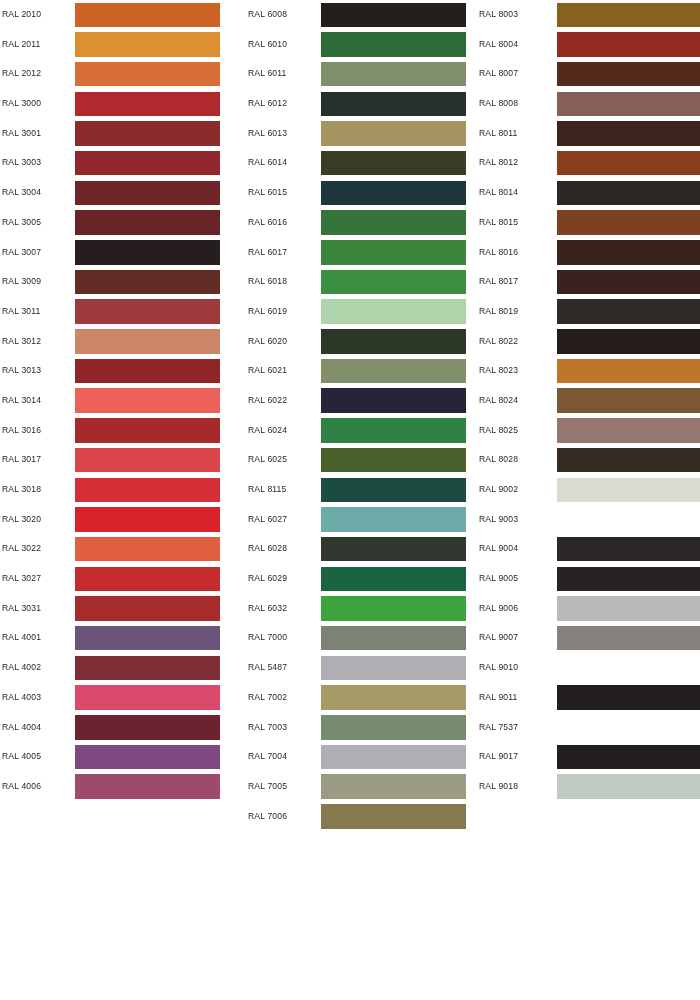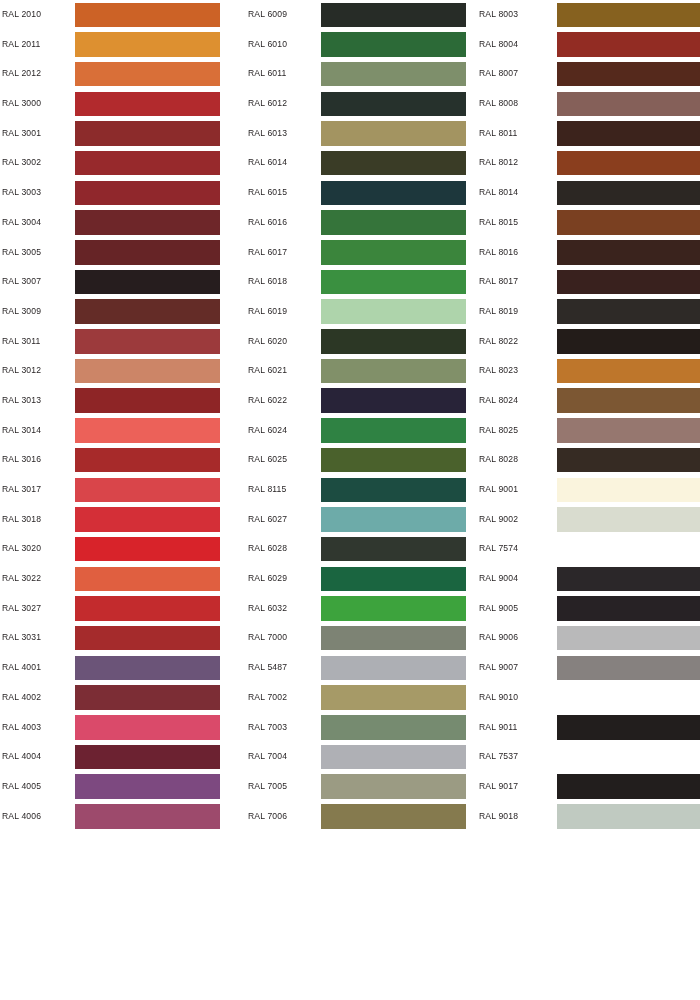--- a/index.html
+++ b/index.html
@@ -73,24 +73,20 @@
       </div>
       <div class="ral-row">
         <span class="ral-label" style="color: rgb(35, 31, 32);">RAL 3000</span>
         <span class="ral-swatch" style="background: rgb(178, 42, 45);"></span>
       </div>
       <div class="ral-row">
         <span class="ral-label" style="color: rgb(35, 31, 32);">RAL 3001</span>
         <span class="ral-swatch" style="background: rgb(140, 43, 43);"></span>
       </div>
       <div class="ral-row">
-        <span class="ral-label" style="color: rgb(35, 31, 32);">RAL 3002</span>
-        <span class="ral-swatch" style="background: rgb(151, 41, 44);"></span>
-      </div>
-      <div class="ral-row">
         <span class="ral-label" style="color: rgb(35, 31, 32);">RAL 3003</span>
         <span class="ral-swatch" style="background: rgb(144, 39, 44);"></span>
       </div>
       <div class="ral-row">
         <span class="ral-label" style="color: rgb(35, 31, 32);">RAL 3004</span>
         <span class="ral-swatch" style="background: rgb(110, 38, 41);"></span>
       </div>
       <div class="ral-row">
         <span class="ral-label" style="color: rgb(35, 31, 32);">RAL 3005</span>
         <span class="ral-swatch" style="background: rgb(102, 36, 38);"></span>
@@ -167,22 +163,22 @@
         <span class="ral-label" style="color: rgb(35, 31, 32);">RAL 4005</span>
         <span class="ral-swatch" style="background: rgb(125, 73, 128);"></span>
       </div>
       <div class="ral-row">
         <span class="ral-label" style="color: rgb(35, 31, 32);">RAL 4006</span>
         <span class="ral-swatch" style="background: rgb(157, 74, 108);"></span>
       </div>
     </div>
     <div class="ral-column" id="col-1">
       <div class="ral-row">
-        <span class="ral-label" style="color: rgb(35, 31, 32);">RAL 6009</span>
-        <span class="ral-swatch" style="background: rgb(39, 44, 39);"></span>
+        <span class="ral-label" style="color: rgb(35, 31, 32);">RAL 6008</span>
+        <span class="ral-swatch" style="background: rgb(36, 31, 28);"></span>
       </div>
       <div class="ral-row">
         <span class="ral-label" style="color: rgb(35, 31, 32);">RAL 6010</span>
         <span class="ral-swatch" style="background: rgb(44, 106, 55);"></span>
       </div>
       <div class="ral-row">
         <span class="ral-label" style="color: rgb(35, 31, 32);">RAL 6011</span>
         <span class="ral-swatch" style="background: rgb(126, 143, 107);"></span>
       </div>
       <div class="ral-row">
@@ -345,29 +341,25 @@
       </div>
       <div class="ral-row">
         <span class="ral-label" style="color: rgb(35, 31, 32);">RAL 8025</span>
         <span class="ral-swatch" style="background: rgb(150, 119, 111);"></span>
       </div>
       <div class="ral-row">
         <span class="ral-label" style="color: rgb(35, 31, 32);">RAL 8028</span>
         <span class="ral-swatch" style="background: rgb(54, 43, 35);"></span>
       </div>
       <div class="ral-row">
-        <span class="ral-label" style="color: rgb(35, 31, 32);">RAL 9001</span>
-        <span class="ral-swatch" style="background: rgb(250, 244, 221);"></span>
-      </div>
-      <div class="ral-row">
         <span class="ral-label" style="color: rgb(35, 31, 32);">RAL 9002</span>
         <span class="ral-swatch" style="background: rgb(217, 220, 207);"></span>
       </div>
       <div class="ral-row">
-        <span class="ral-label" style="color: rgb(35, 31, 32);">RAL 7574</span>
+        <span class="ral-label" style="color: rgb(35, 31, 32);">RAL 9003</span>
         <span class="ral-swatch" style="background: rgb(255, 255, 255);"></span>
       </div>
       <div class="ral-row">
         <span class="ral-label" style="color: rgb(35, 31, 32);">RAL 9004</span>
         <span class="ral-swatch" style="background: rgb(43, 39, 41);"></span>
       </div>
       <div class="ral-row">
         <span class="ral-label" style="color: rgb(35, 31, 32);">RAL 9005</span>
         <span class="ral-swatch" style="background: rgb(39, 34, 37);"></span>
       </div>

